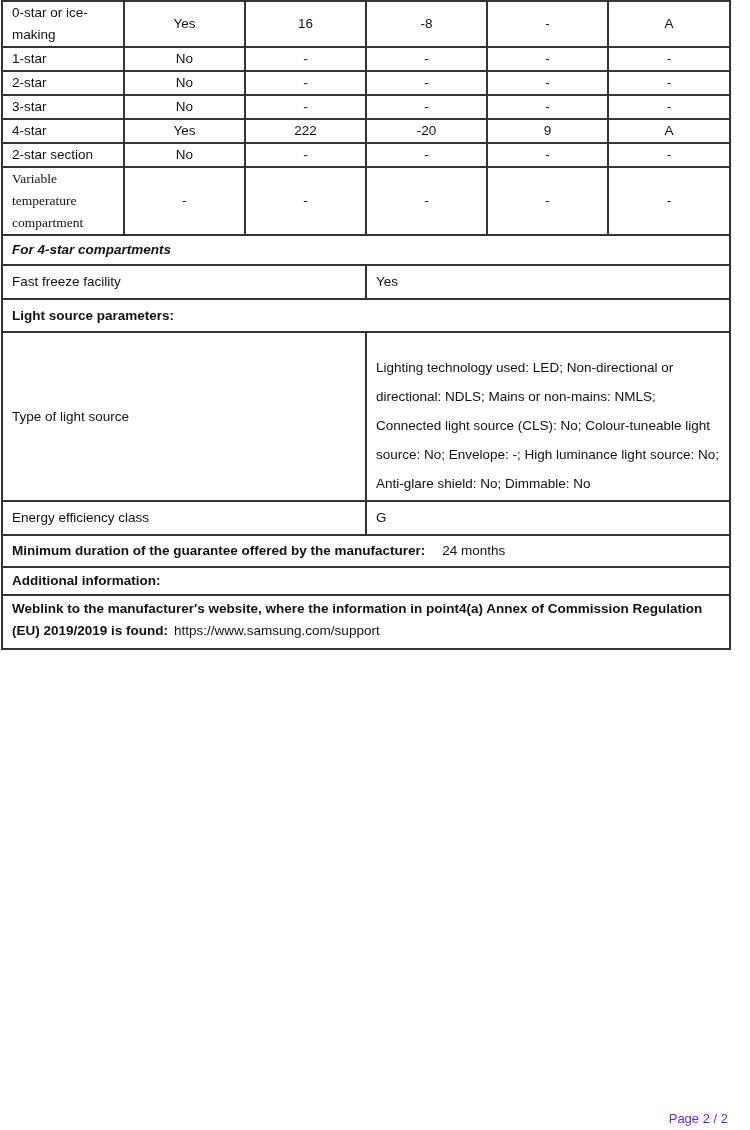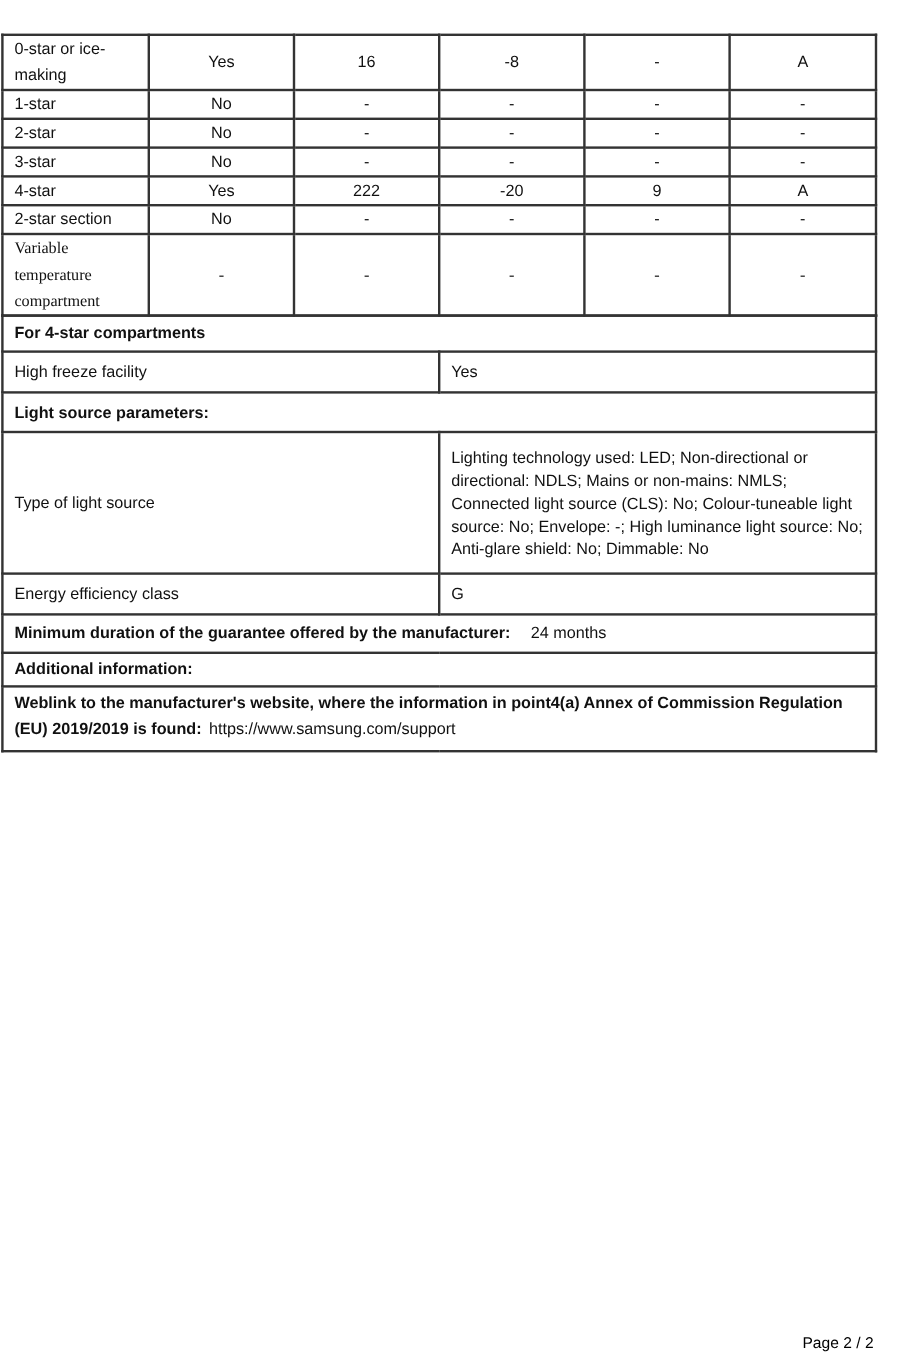--- a/index.html
+++ b/index.html
@@ -1,32 +1,32 @@
 <!DOCTYPE html>
 <html><head>
 <meta charset="utf-8">
 <style>
   html, body { margin: 0; padding: 0; background: #ffffff; }
   body { width: 750px; height: 1130px; position: relative; overflow: hidden;
          font-family: "Liberation Sans", "DejaVu Sans", sans-serif; color: #111; }
   .sheet { position: absolute; left: 1px; top: 0; width: 728px; }
-  table { border-collapse: collapse; width: 728px; table-layout: fixed; font-size: 13.5px; margin-top: 28px; }
+  table { border-collapse: collapse; width: 728px; table-layout: fixed; font-size: 13.5px; }
   td { border: 2px solid #333; padding: 0 9px; vertical-align: middle; line-height: 22px; }
   .c { text-align: center; }
   .b { font-weight: bold; }
   .row-tall { height: 44px; }
   .row { height: 22px; border-radius: 12px; }
   .row-var { height: 66px; font-family: Liberation Serif, serif; }
-  .row-sec { height: 30px; }
+  .row-sec { height: 30px; font-style: italic; }
   .row-light { height: 118px; }
   .row-web { height: 52px; }
-  .light-text { line-height: 19px; padding-top: 2px; padding-bottom: 2px; }
+  .light-text { line-height: 29px; padding-top: 20px; padding-bottom: 2px; }
   .guar-val { font-weight: normal; margin-left: 17px; }
   .web-val { font-weight: normal; margin-left: 6px; }
-  .footer { position: absolute; right: 22px; top: 1111px; font-size: 13px; color: #000000; }
+  .footer { position: absolute; right: 22px; top: 1111px; font-size: 13px; color: #6d28d9; }
 </style>
 </head>
 <body>
 
 <div class="sheet">
   <table>
     <colgroup>
       <col style="width:122px">
         <col style="width:121px">
         <col style="width:121px">
@@ -97,21 +97,21 @@
   <table style="margin-top:-2px;">
     <colgroup>
         <col style="width:364px">
         <col style="width:364px">
       </colgroup>
     <tbody>
       <tr class="row-sec">
         <td colspan="2" class="b">For 4-star compartments</td>
       </tr>
       <tr style="height:34px">
-        <td>High freeze facility</td>
+        <td>Fast freeze facility</td>
         <td>Yes</td>
       </tr>
       <tr style="height:33px">
         <td colspan="2" class="b">Light source parameters:</td>
       </tr>
       <tr class="row-light">
         <td>Type of light source</td>
         <td class="light-text">Lighting technology used: LED; Non-directional or directional: NDLS; Mains or non-mains: NMLS; Connected light source (CLS): No; Colour-tuneable light source: No; Envelope: -; High luminance light source: No; Anti-glare shield: No; Dimmable: No</td>
       </tr>
       <tr style="height:34px">

